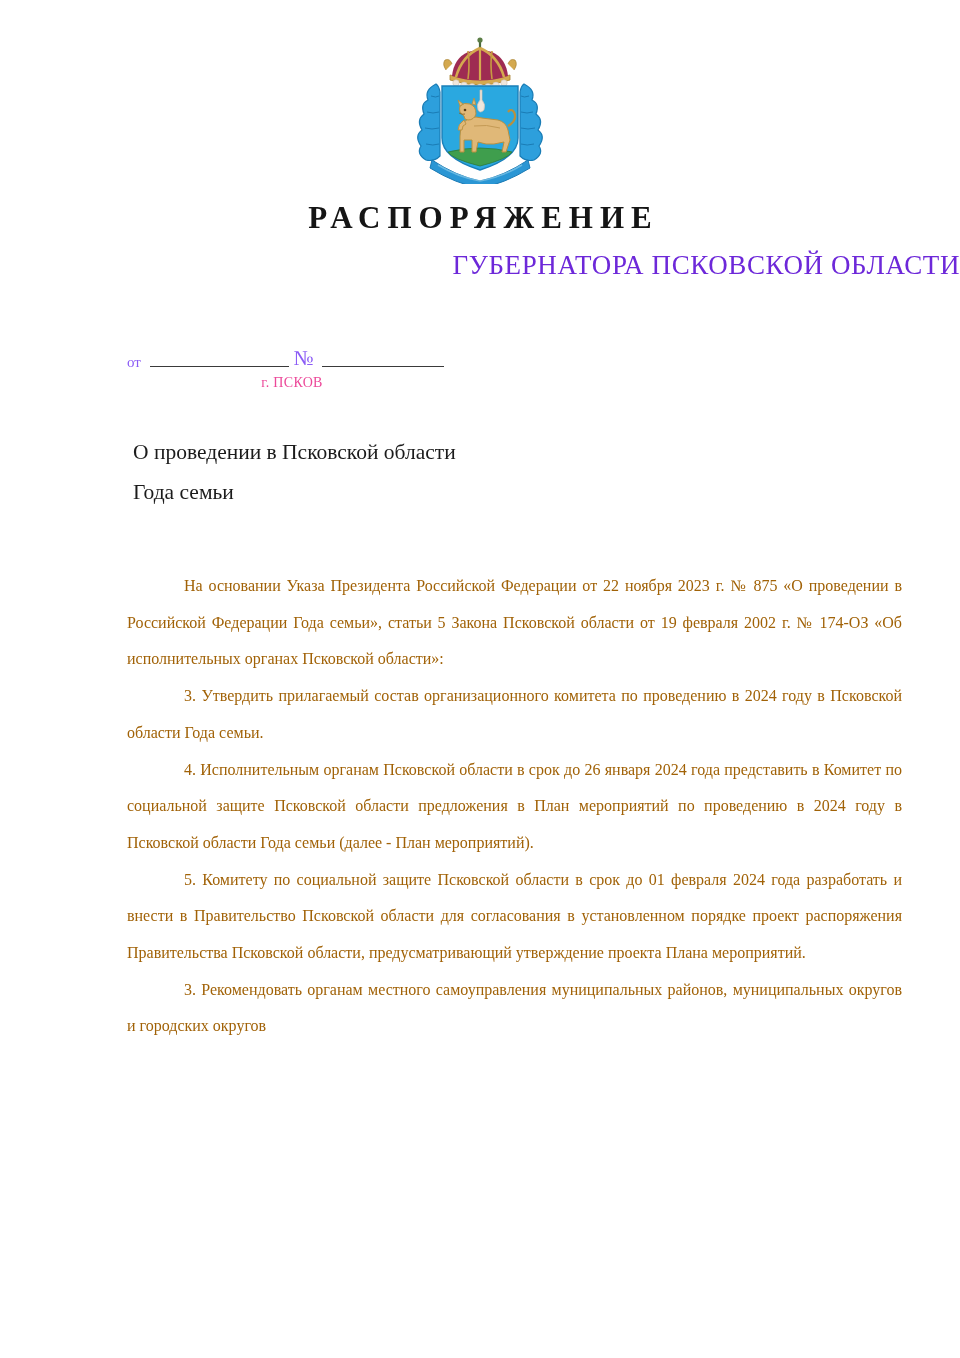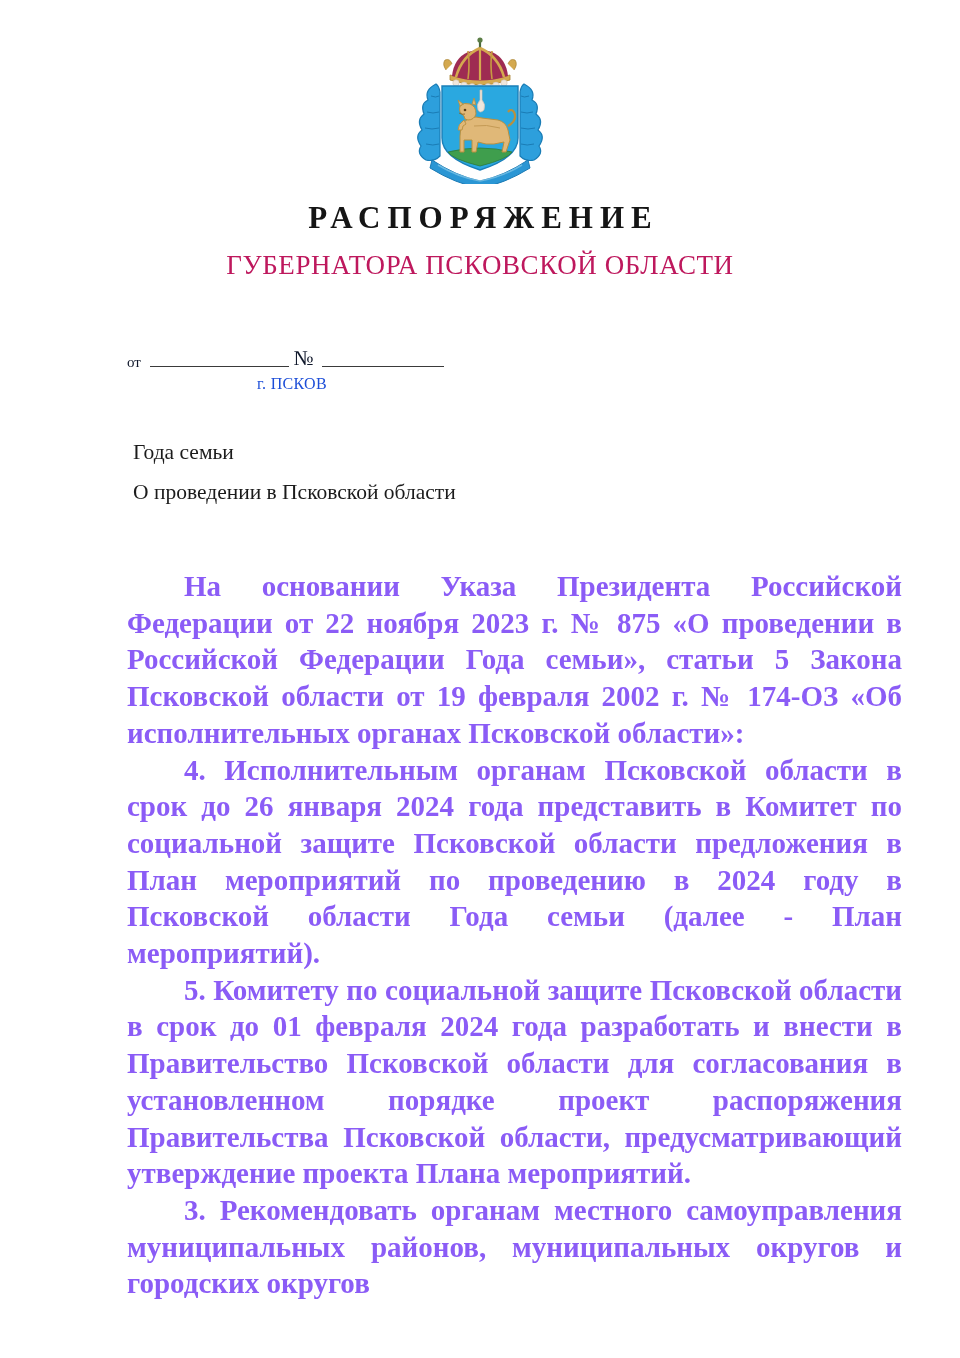--- a/index.html
+++ b/index.html
@@ -42,38 +42,38 @@
     font-weight: bold;
     letter-spacing: 7px;
     text-indent: 7px;
     color: #151515;
   }
   .doc-subtitle {
     position: absolute;
     top: 250px;
     left: 0;
     width: 960px;
-    text-align: center;
+    text-align: right;
     font-size: 27px;
     font-weight: normal;
     letter-spacing: 0.6px;
-    color: #be185d;
+    color: #6d28d9;
   }
 
   
   .datenum {
     position: absolute;
     top: 348px;
     left: 127px;
     width: 330px;
     height: 26px;
     display: flex;
     align-items: baseline;
     font-size: 15px;
-    color: #0f172a;
+    color: #8b5cf6;
   }
   .datenum .lbl-ot {
     font-size: 15px;
     line-height: 1;
   }
   .datenum .rule {
     display: inline-block;
     border-bottom: 1.3px solid #3a3a3a;
     height: 16px;
   }
@@ -85,23 +85,23 @@
     position: relative;
     top: -2px;
   }
 
   .city {
     position: absolute;
     top: 375px;
     left: 127px;
     width: 330px;
     text-align: center;
-    font-size: 16px;
+    font-size: 14px;
     letter-spacing: 0.3px;
-    color: #1d4ed8;
+    color: #ec4899;
   }
 
   
   .subject {
     position: absolute;
     top: 432px;
     left: 133px;
     width: 430px;
     font-size: 21.5px;
     line-height: 40px;
@@ -111,28 +111,27 @@
 
   
   .body {
     position: absolute;
     top: 568px;
     left: 127px;
     width: 775px;
   }
   .body p {
     margin: 0;
-    font-size: 29px;
+    font-size: 16px;
     line-height: 36.7px;
     text-align: justify;
     text-indent: 57px;
-    color: #8b5cf6;
+    color: #a16207;
     -webkit-hyphens: none;
     hyphens: none;
-    font-weight: bold;
   }
 </style>
 </head>
 <body>
 
 <div class="page">
 
   <div class="emblem-wrap">
     <svg class="emblem" width="165" height="150" viewBox="0 0 165 150">
 
@@ -219,24 +218,25 @@
   <div class="datenum">
     <span class="lbl-ot">от</span>
     <span class="rule rule-1"></span>
     <span class="lbl-no">№</span>
     <span class="rule rule-2"></span>
   </div>
 
   <div class="city">г. ПСКОВ</div>
 
   <div class="subject">
+    <div>О проведении в Псковской области</div>
     <div>Года семьи</div>
-    <div>О проведении в Псковской области</div>
   </div>
 
   <div class="body">
     <p>На основании Указа Президента Российской Федерации от 22 ноября 2023 г. № 875 «О проведении в Российской Федерации Года семьи», статьи 5 Закона Псковской области от 19 февраля 2002 г. № 174-ОЗ «Об исполнительных органах Псковской области»:</p>
+    <p>3. Утвердить прилагаемый состав организационного комитета по проведению в 2024 году в Псковской области Года семьи.</p>
     <p>4. Исполнительным органам Псковской области в срок до 26 января 2024 года представить в Комитет по социальной защите Псковской области предложения в План мероприятий по проведению в 2024 году в Псковской области Года семьи (далее - План мероприятий).</p>
     <p>5. Комитету по социальной защите Псковской области в срок до 01 февраля 2024 года разработать и внести в Правительство Псковской области для согласования в установленном порядке проект распоряжения Правительства Псковской области, предусматривающий утверждение проекта Плана мероприятий.</p>
     <p>3. Рекомендовать органам местного самоуправления муниципальных районов, муниципальных округов и городских округов</p>
   </div>
 
 </div>
 
 </body></html>

